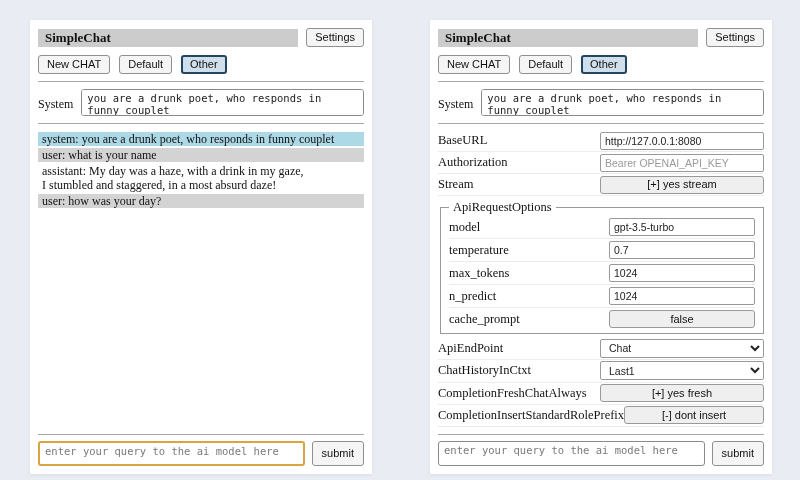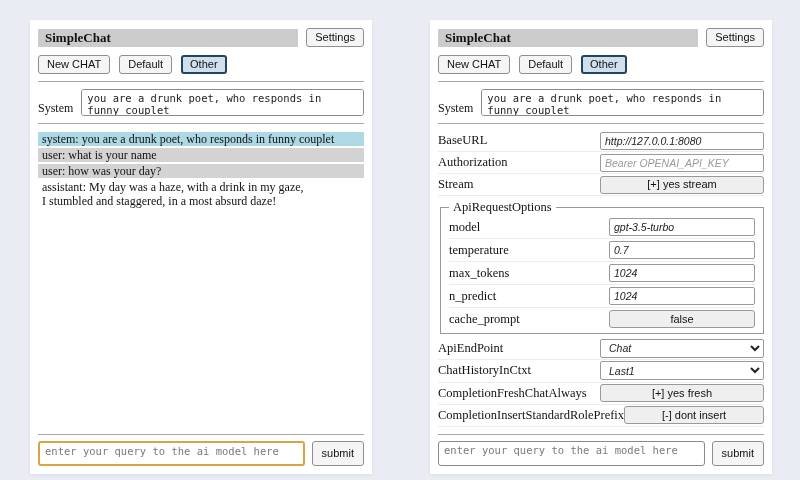--- a/index.html
+++ b/index.html
@@ -30,21 +30,21 @@
     font-size:11px; color:#111;
     background:#f5f5f5; border:1px solid #8f8f8f; border-radius:3px;
     padding:2px 8px; line-height:13px;
   }
   .sessions { display:flex; gap:9px; margin-top:8px; }
   .session-btn.active {
     background:#cfdfeb; border:2px solid #24455e; padding:1px 7px;
   }
   hr { border:none; border-top:1px solid #a8a8a8; margin:7px 0 6px 0; }
   
-  .sysrow { display:flex; gap:8px; align-items:flex-end; margin-top:1px; }
+  .sysrow { display:flex; gap:8px; align-items:center; margin-top:1px; }
   .sysrow label { padding-top:3px; font-size:12px; }
   textarea {
     font-family:"DejaVu Sans Mono", monospace;
     font-size:10.5px; color:#222;
     border:1px solid #8a8a8a; border-radius:3px;
     padding:2px 5px; resize:none; outline:none;
   }
   textarea::placeholder { color:#7a7a7a; }
   .sys-ta { flex:1; height:27px; }
   
@@ -67,21 +67,21 @@
   .srow {
     display:flex; align-items:center; justify-content:space-between;
     min-height:21px; padding:2px 0;
     border-bottom:1px solid #ededed;
   }
   .srow > label { font-size:12.5px; }
   .ctrl-input, .ctrl-select {
     font-family:"Liberation Sans", sans-serif;
     font-size:10.5px; color:#222;
     border:1px solid #999; border-radius:2px;
-    padding:1px 4px; height:18px; background:#fff;font-style:italic;
+    padding:1px 4px; height:18px; background:#fff;
   }
   .ctrl-input { width:164px; }
   .ctrl-input::placeholder { color:#9a9a9a; }
   .ctrl-btn {
     width:164px; height:18px; padding:1px 4px;
     background:#efefef; border:1px solid #999; border-radius:3px;
   }
   .ctrl-select { width:164px; height:19px; }
   fieldset.aro {
     border:1px solid #999; margin:4px 0 3px 2px;
@@ -107,23 +107,23 @@
     </div>
     <hr>
     <div class="sysrow">
       <label>System</label>
       <textarea class="sys-ta" style="">you are a drunk poet, who responds in funny couplet</textarea>
     </div>
     <hr>
     <div class="messages">
       <p class="msg role-system">system: you are a drunk poet, who responds in funny couplet</p>
       <p class="msg role-user">user: what is your name</p>
-      <p class="msg role-user">user: how was your day?</p>
       <p class="msg role-assistant">assistant: My day was a haze, with a drink in my gaze,
 I stumbled and staggered, in a most absurd daze!</p>
+      <p class="msg role-user">user: how was your day?</p>
     </div>
     <div class="bottom">
       <hr>
       <div class="queryrow">
         <textarea class="query-ta focused" placeholder="enter your query to the ai model here" style=""></textarea>
         <button class="submit-btn">submit</button>
       </div>
     </div>
   </section>
 

